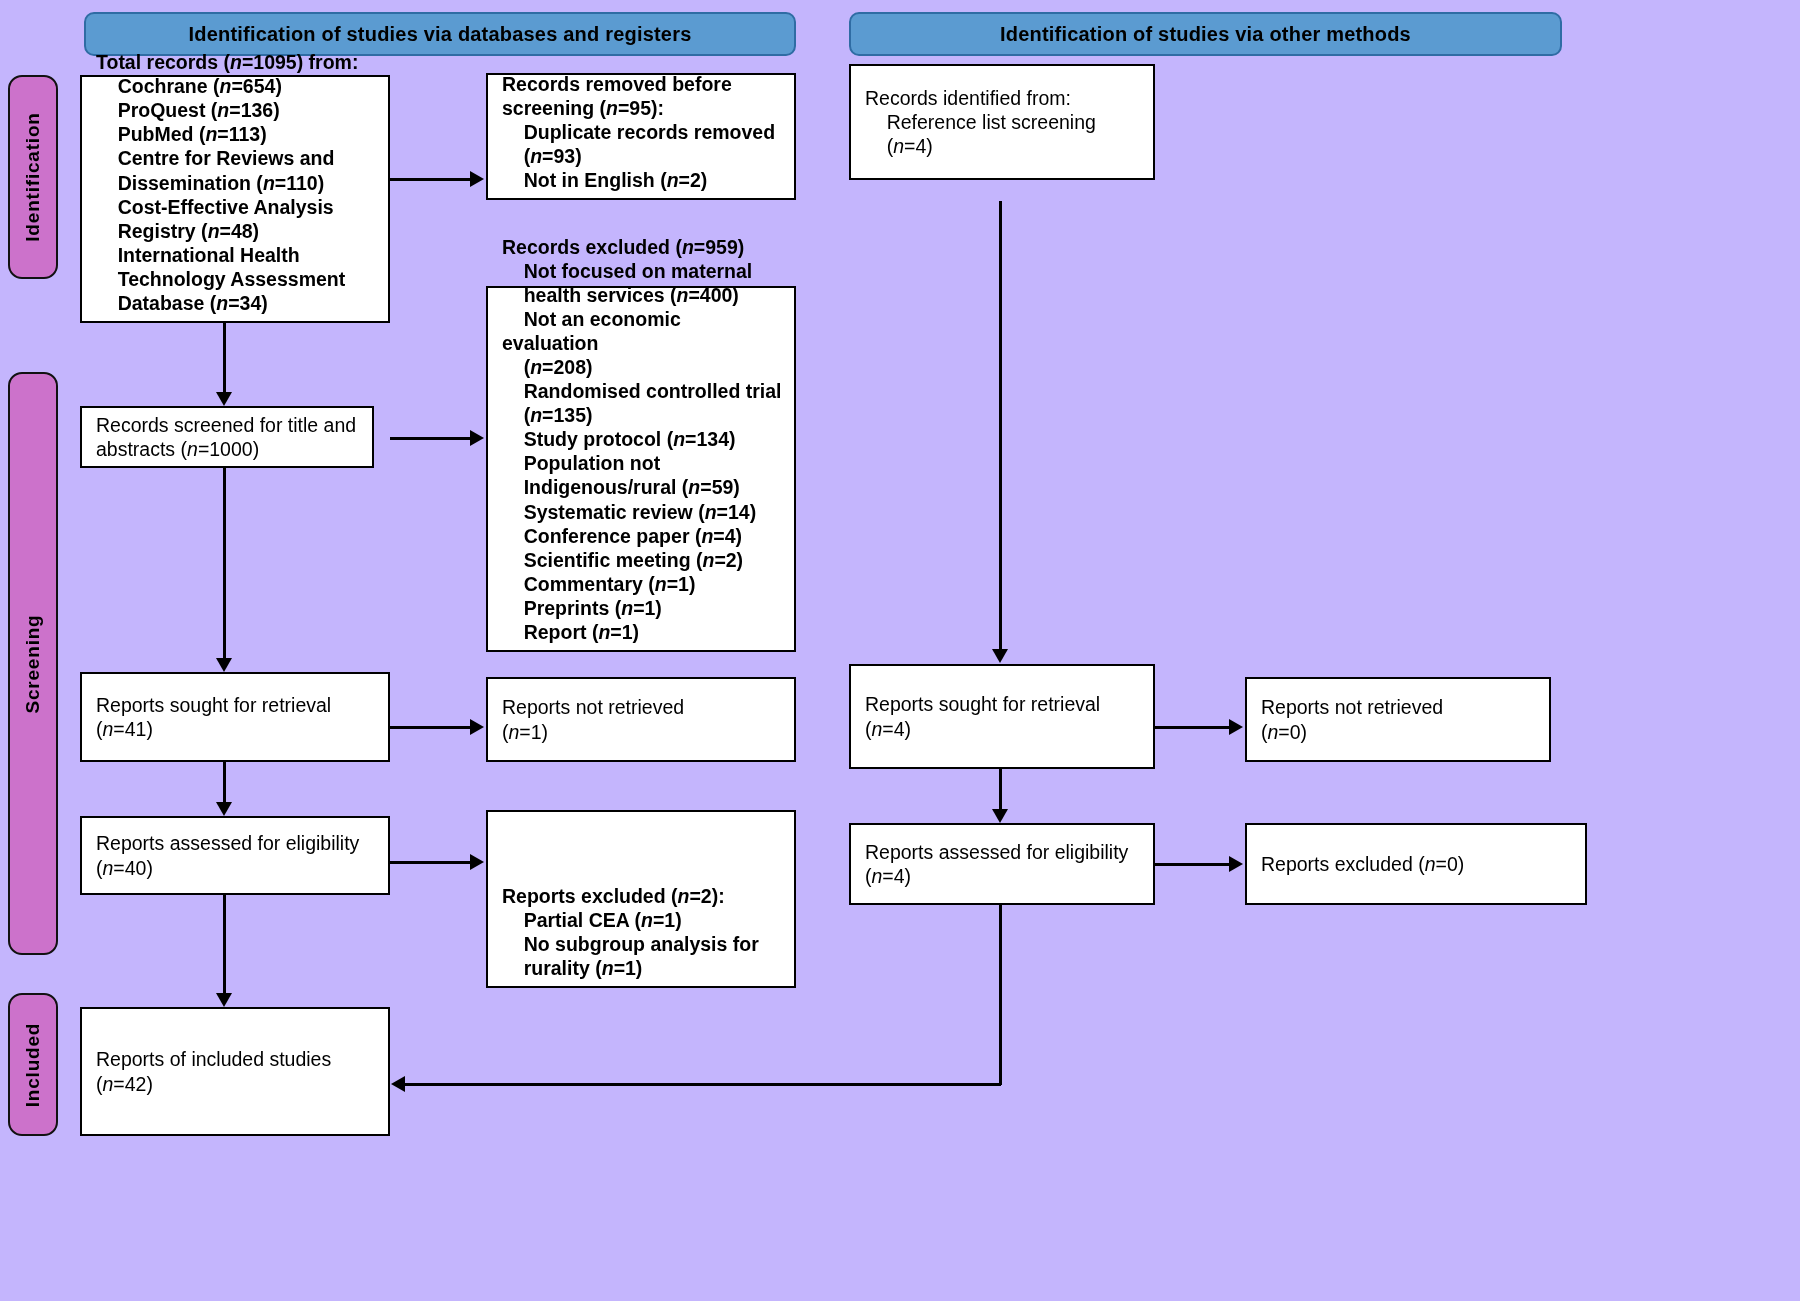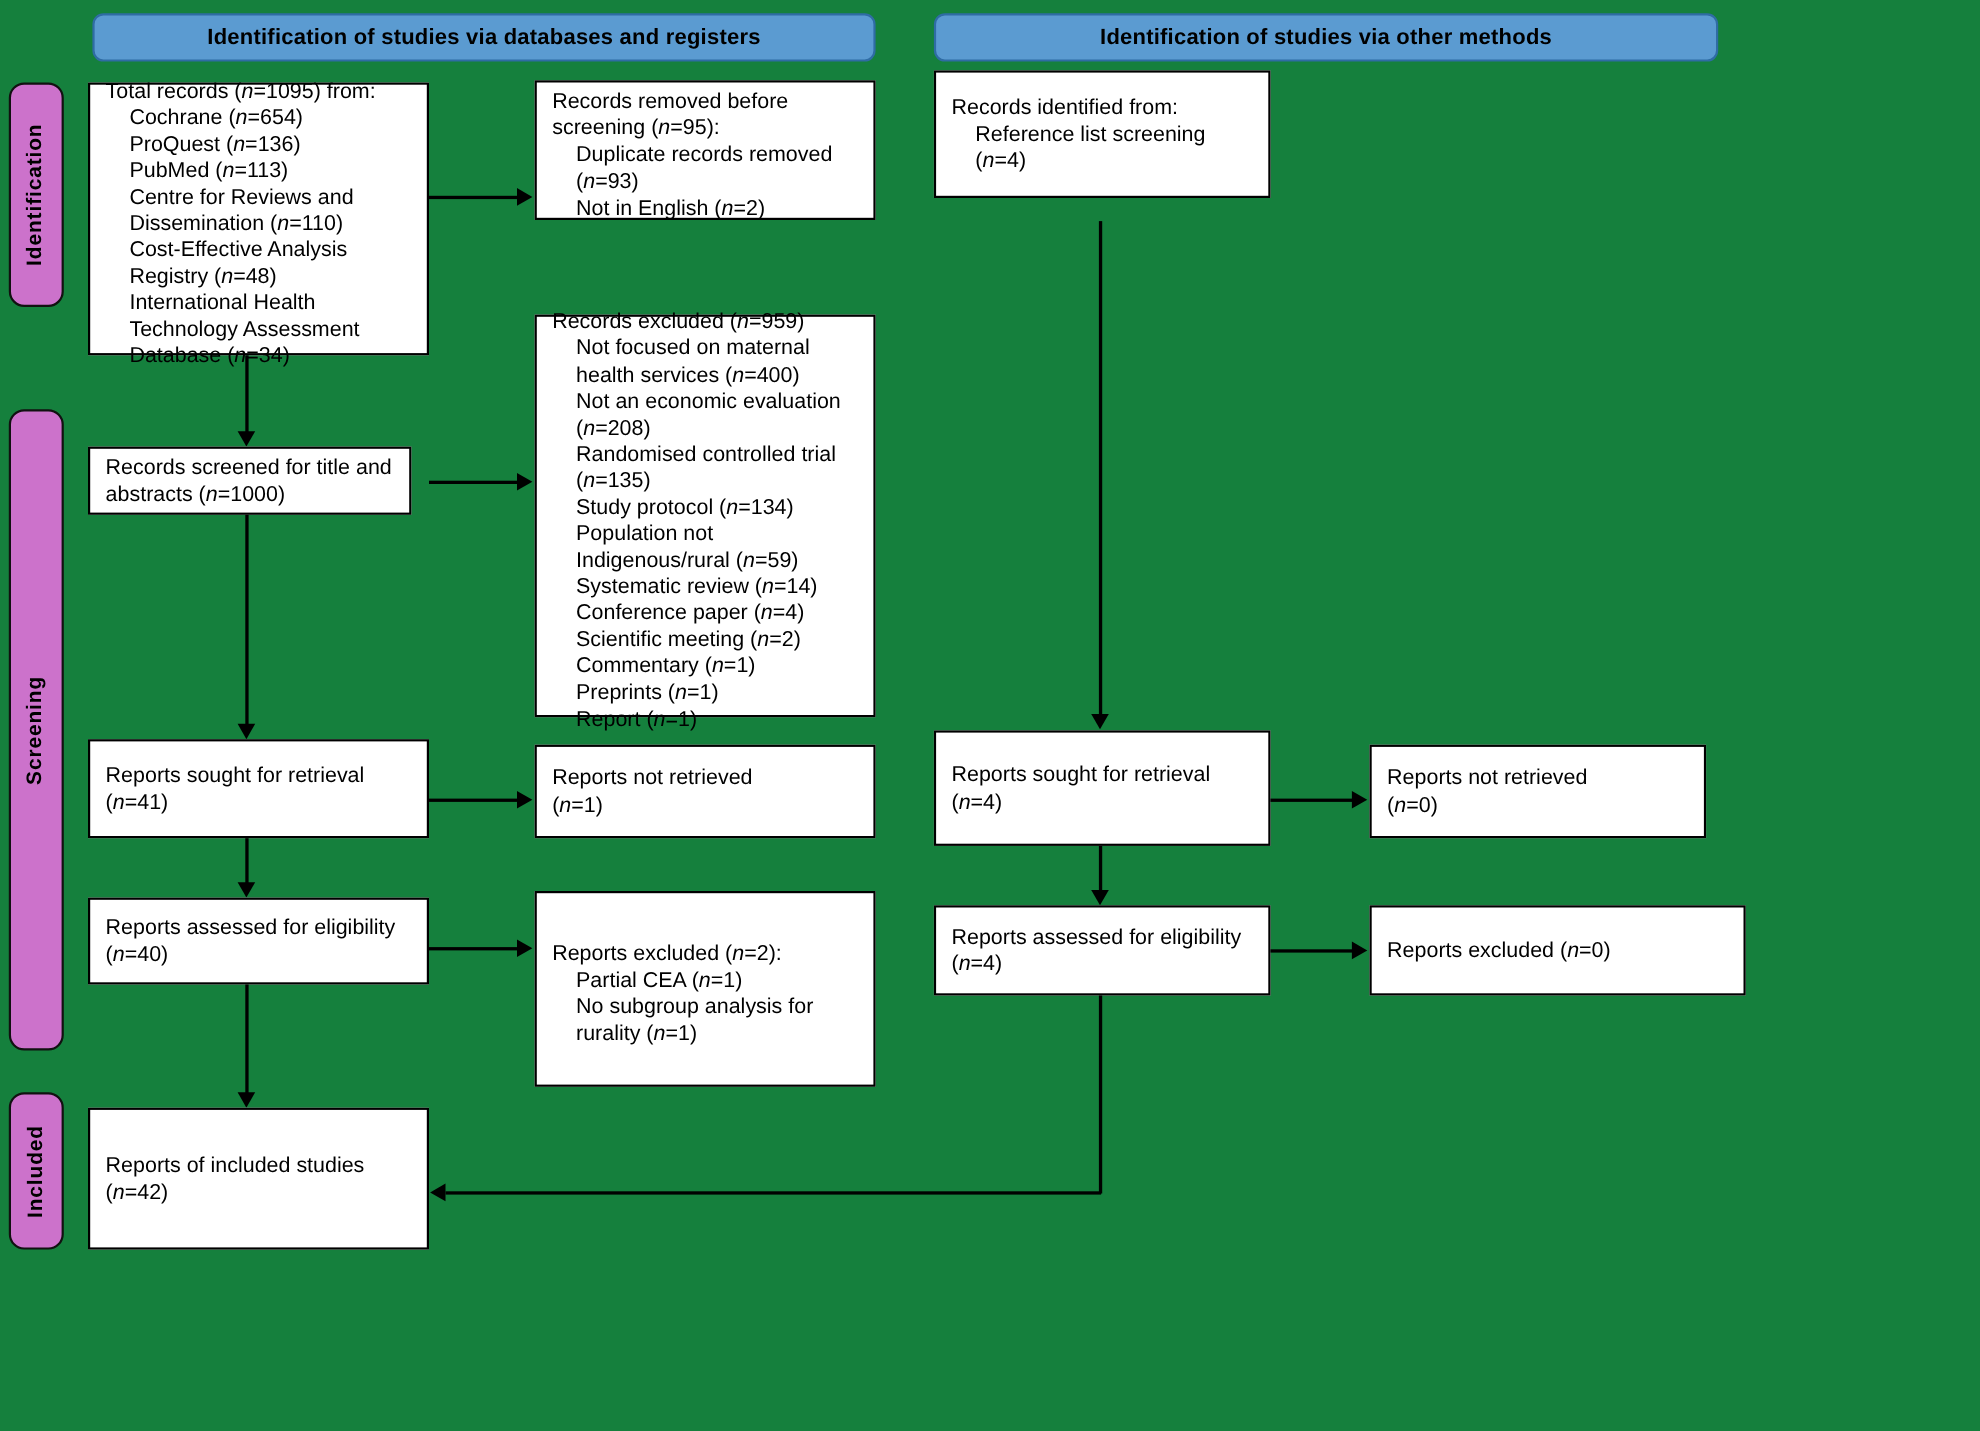--- a/index.html
+++ b/index.html
@@ -8,21 +8,21 @@
     background: #ffffff;
   }
   body {
     font-family: "Liberation Sans", sans-serif;
     color: #000000;
   }
   #canvas {
     position: relative;
     width: 1800px;
     height: 1301px;
-    background: #15803d;
+    background: #c4b5fd;
     overflow: hidden;
   }
 
   
   .col-header {
     position: absolute;
     background: #5b9bd1;
     border: 2px solid #2f6ca4;
     border-radius: 10px;
     color: #000000;
@@ -66,22 +66,23 @@
     display: flex;
     align-items: center;
     padding: 6px 12px 6px 14px;
   }
   .node .node-text {
     font-size: 19.5px;
     line-height: 1.235;
     white-space: pre-wrap;
   }
   .node.align-top {
-    align-items: center;
+    align-items: flex-end;
     padding-top: 14px;
+    font-weight: bold;
   }
   .node .node-text i { font-style: italic; }
 
   
   .vline, .hline {
     position: absolute;
     background: #000000;
   }
   .vline { width: 2.5px; }
   .hline { height: 2.5px; }

